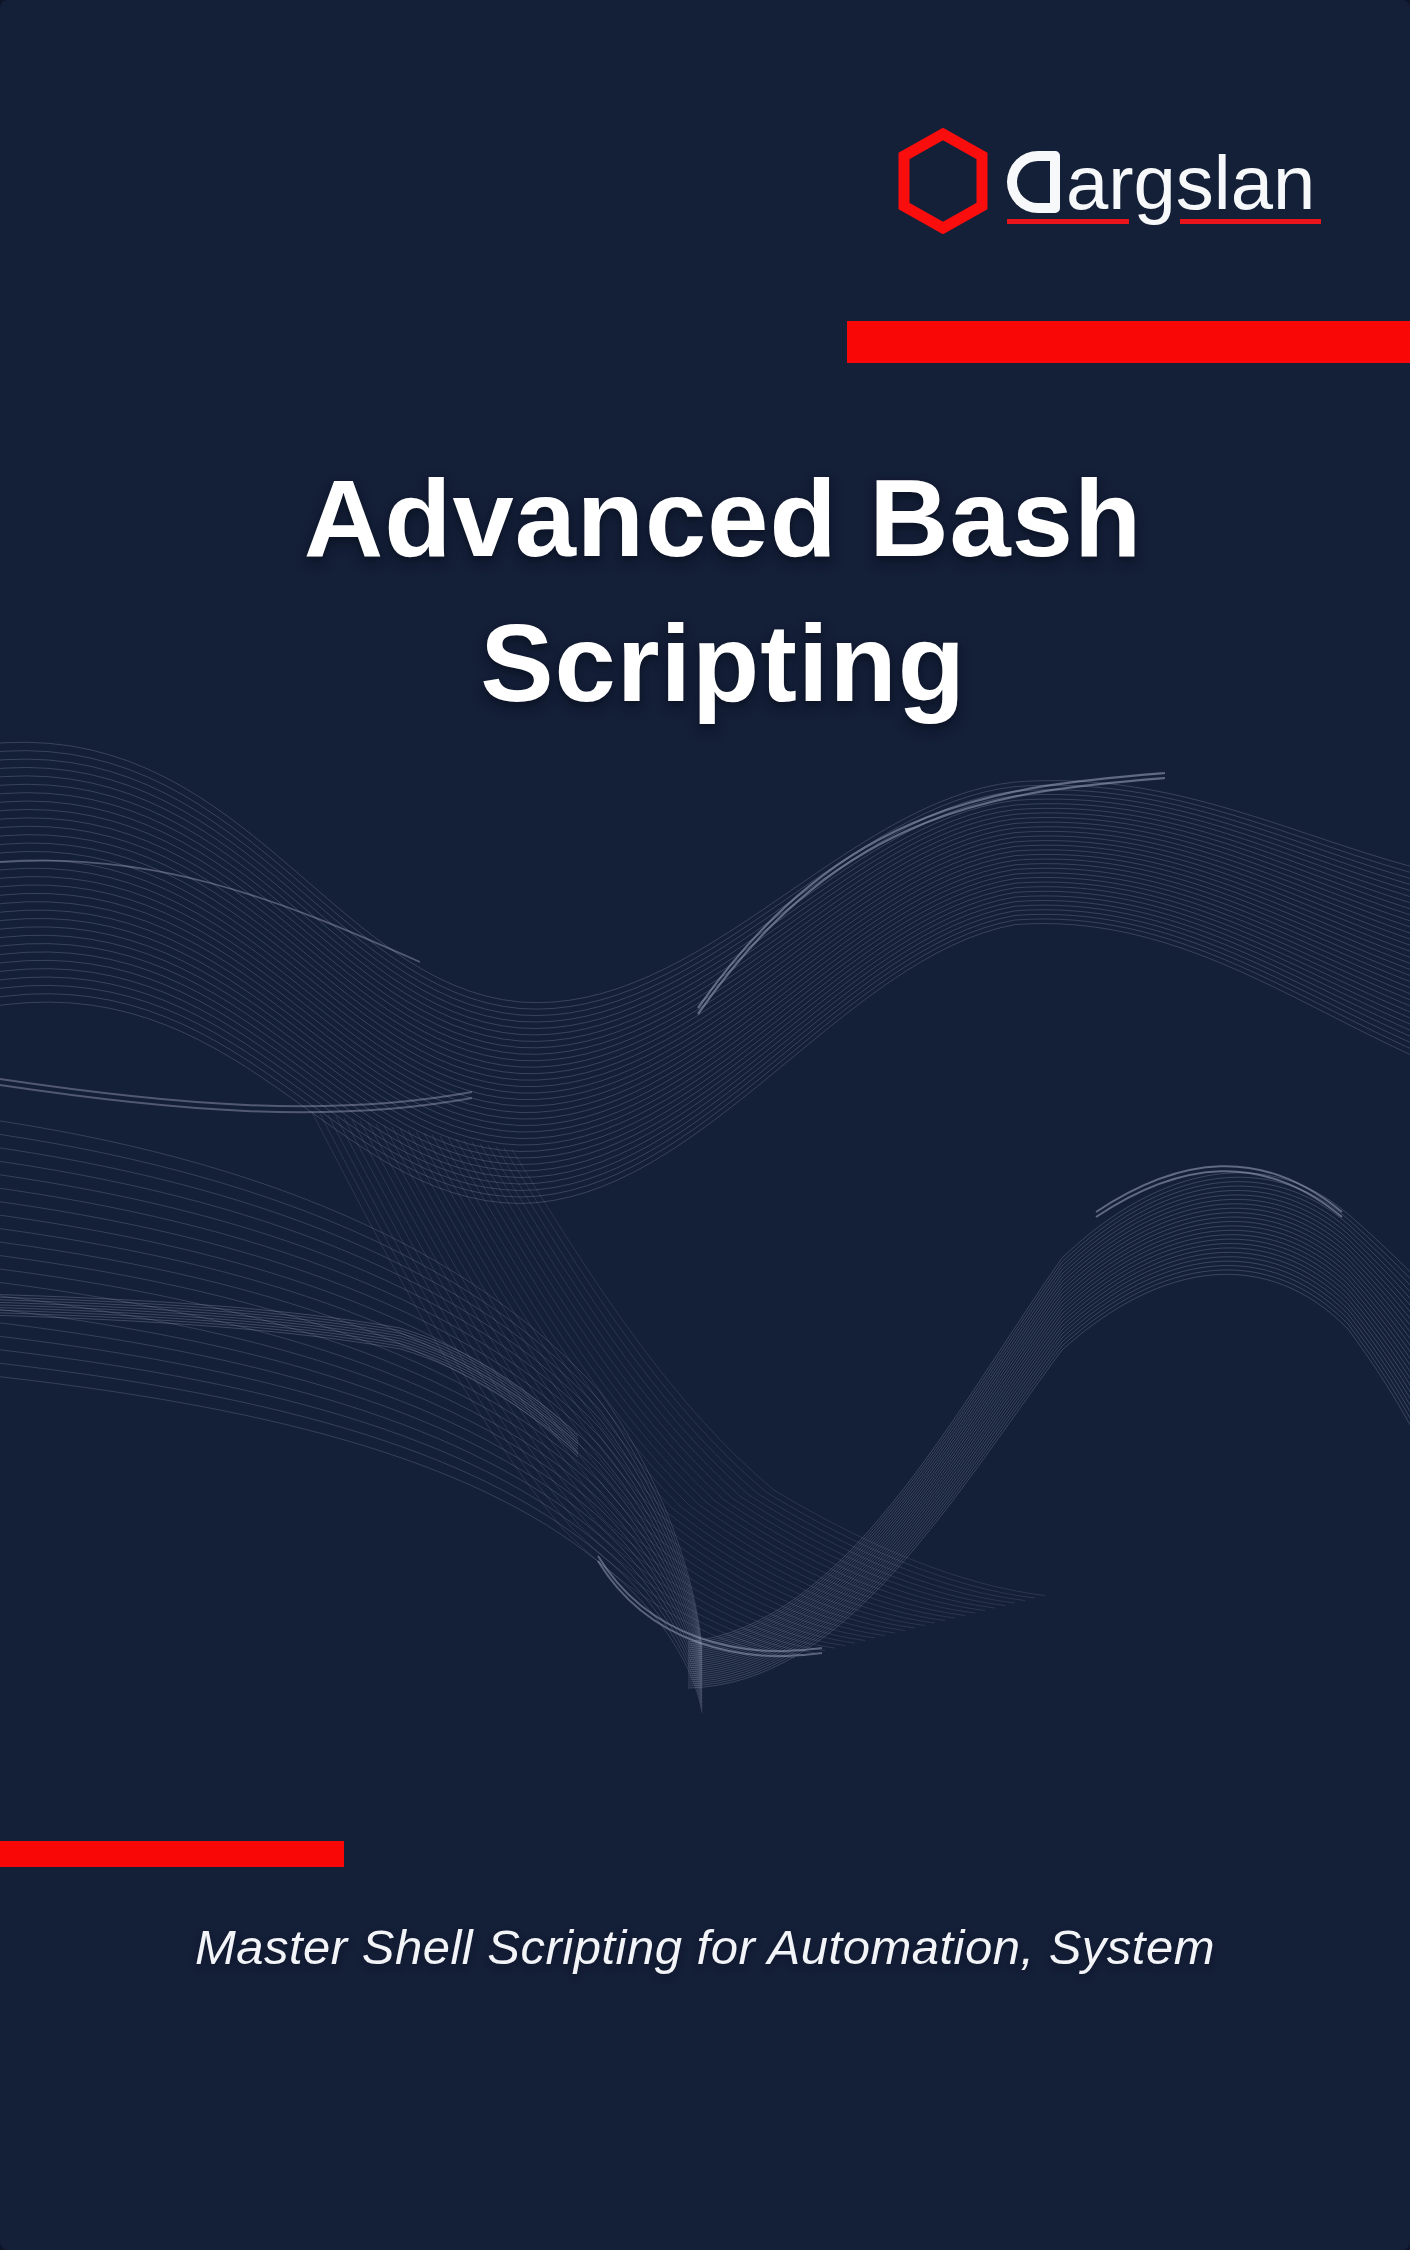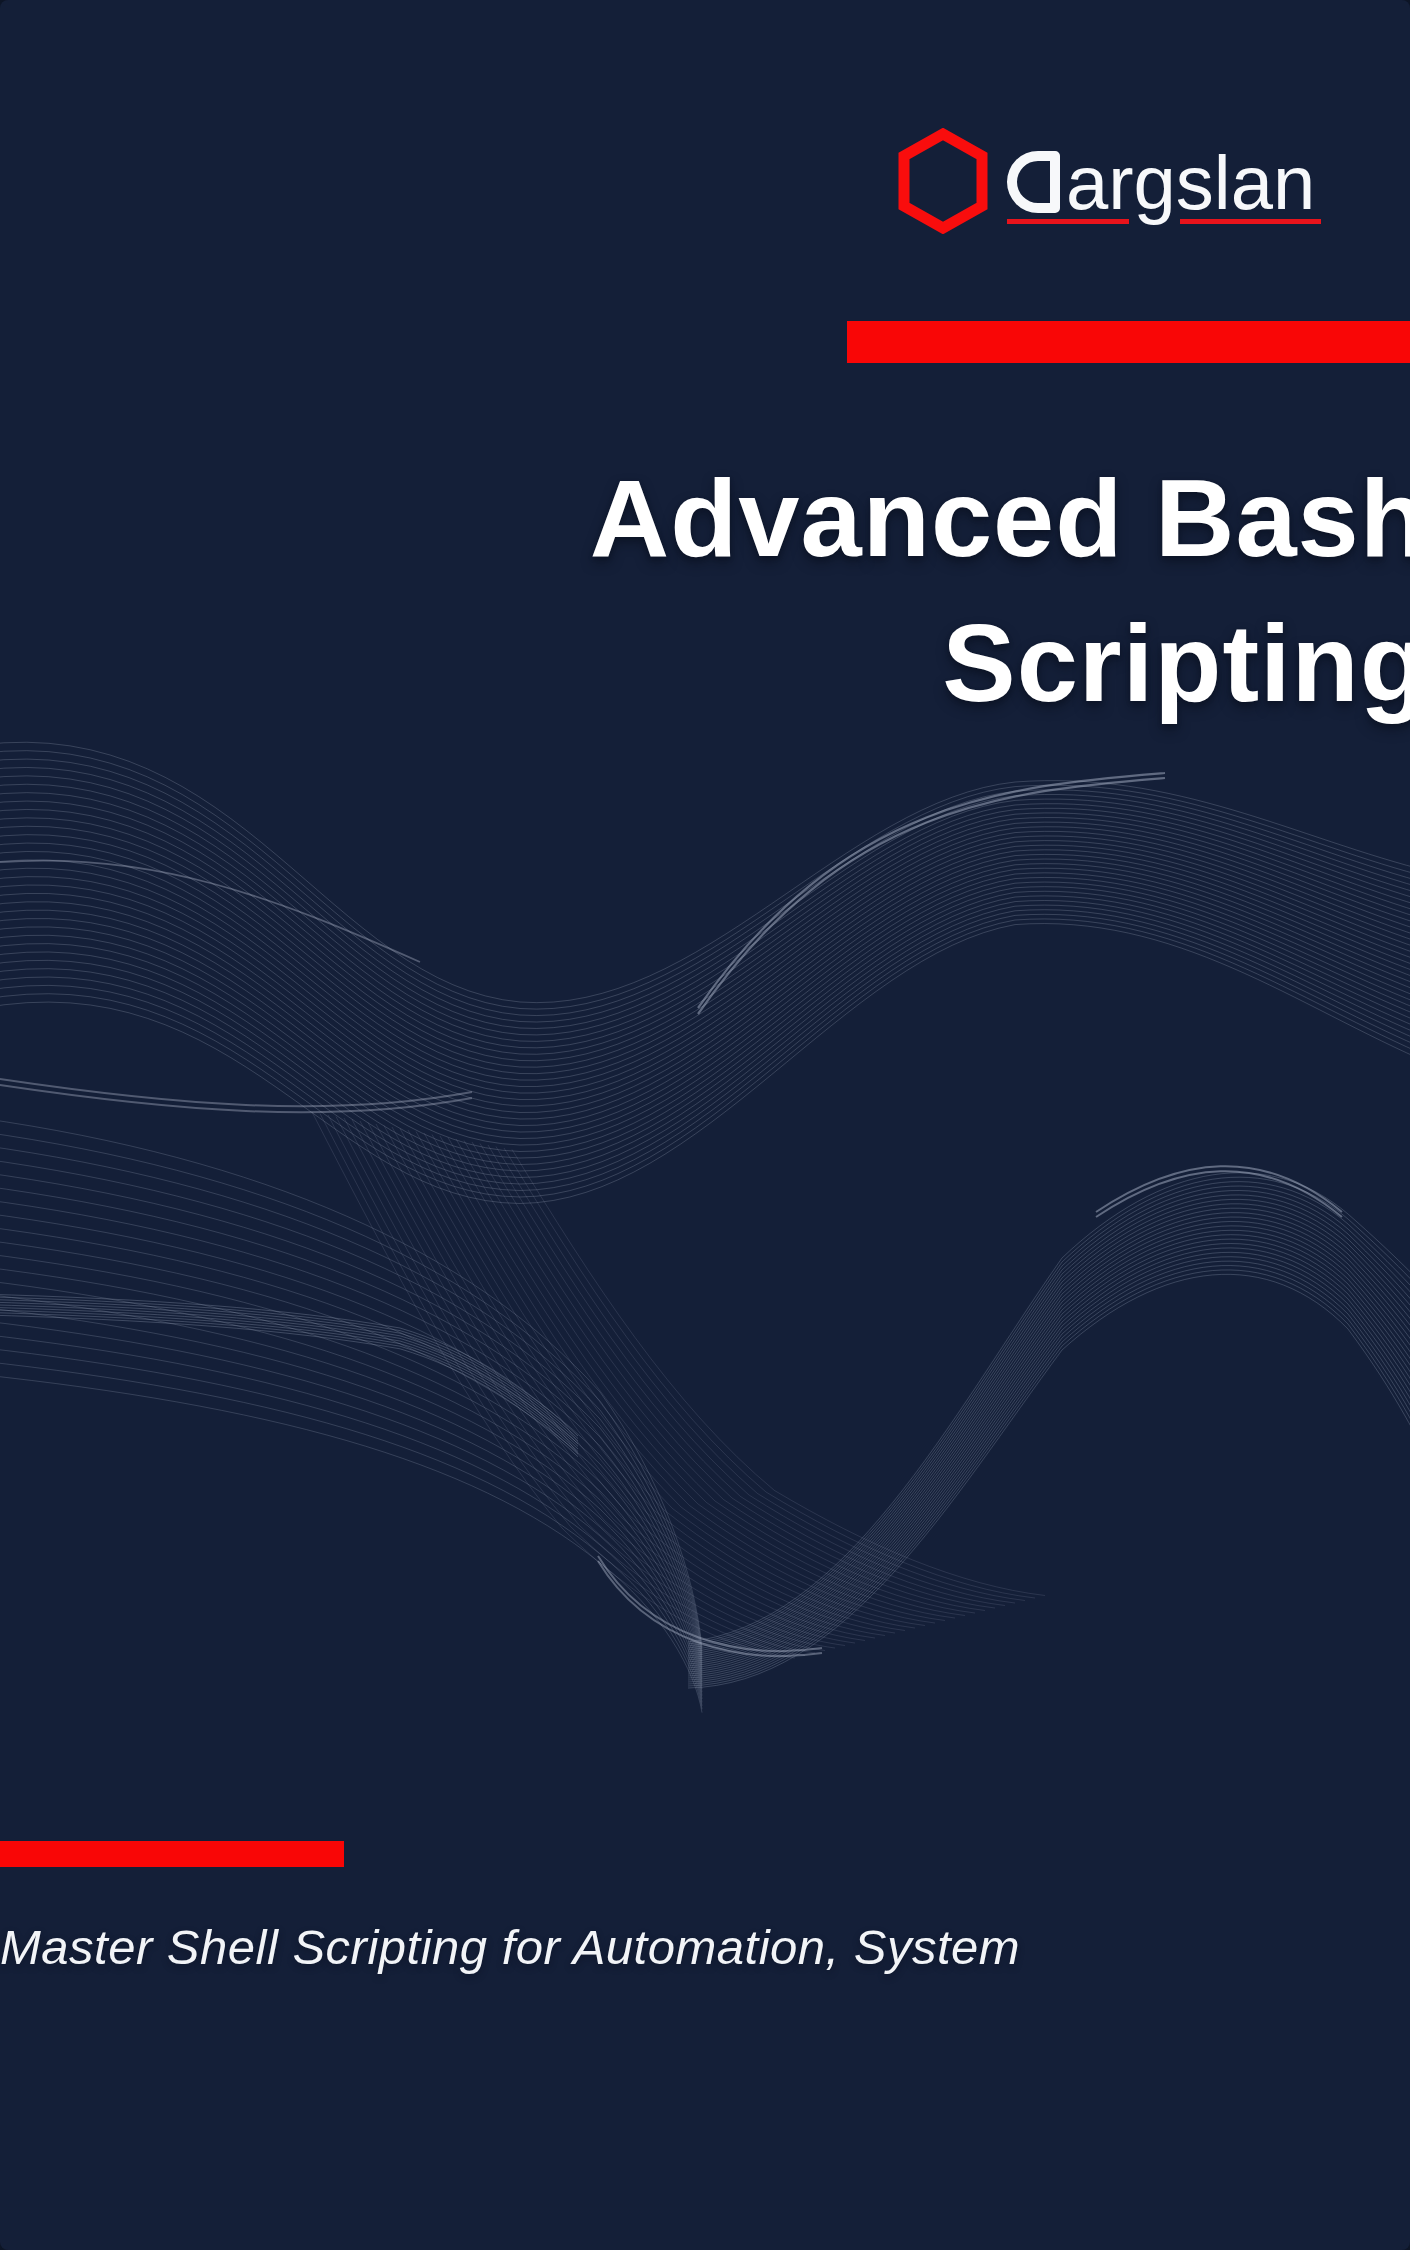--- a/index.html
+++ b/index.html
@@ -28,31 +28,31 @@
   }
   .ul{position:absolute;top:91px;height:5px;background:#E8131B;}
   #ul-left{left:0px;width:122px;}
   #ul-right{left:173px;width:141px;}
 
   
   #bar-top{left:847px;top:321px;width:563px;height:42px;background:#F90606;}
   #bar-bottom{left:0px;top:1841px;width:344px;height:26px;background:#F90606;}
 
   
-  #title{left:0;top:445px;width:1410px;text-align:right;}
+  #title{left:0;top:445px;width:1410px;text-align:center;}
   #title .t{
     display:block;
     transform:translateX(18px);
     color:#FFFFFF;font-weight:700;
     font-size:110px;line-height:145px;letter-spacing:1px;
     text-shadow:0 6px 12px rgba(10,14,28,.55), 0 2px 4px rgba(10,14,28,.35);
   }
 
   
-  #subtitle{left:0;top:1913px;width:1410px;}
+  #subtitle{left:0;top:1913px;width:1410px;text-align:center;}
   #subtitle .s{
     display:block;color:#F2F4F7;
     font-style:italic;font-weight:300;
     font-size:49px;line-height:68px;letter-spacing:0.5px;
     text-shadow:0 3px 7px rgba(10,14,28,.45);
   }
 </style>
 </head>
 <body>
 

